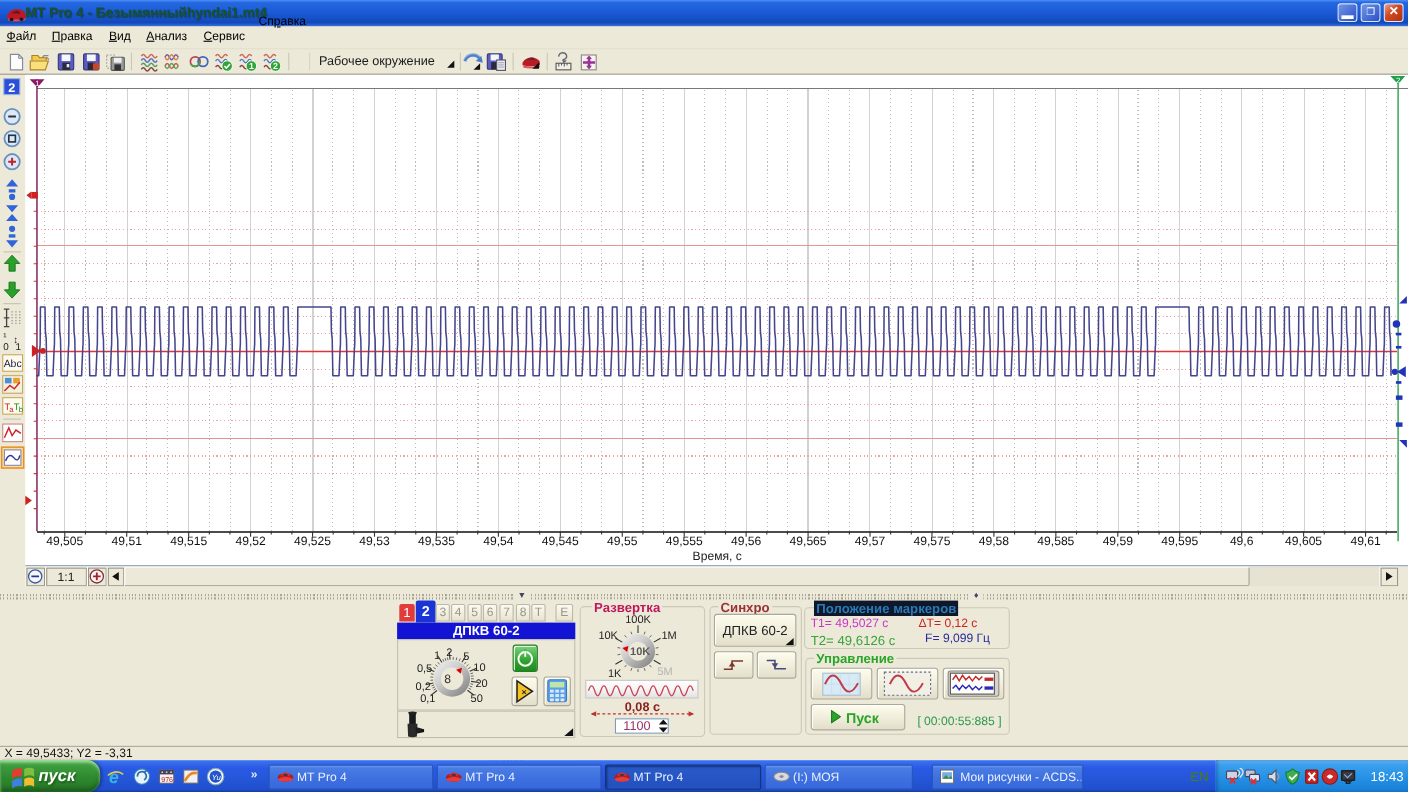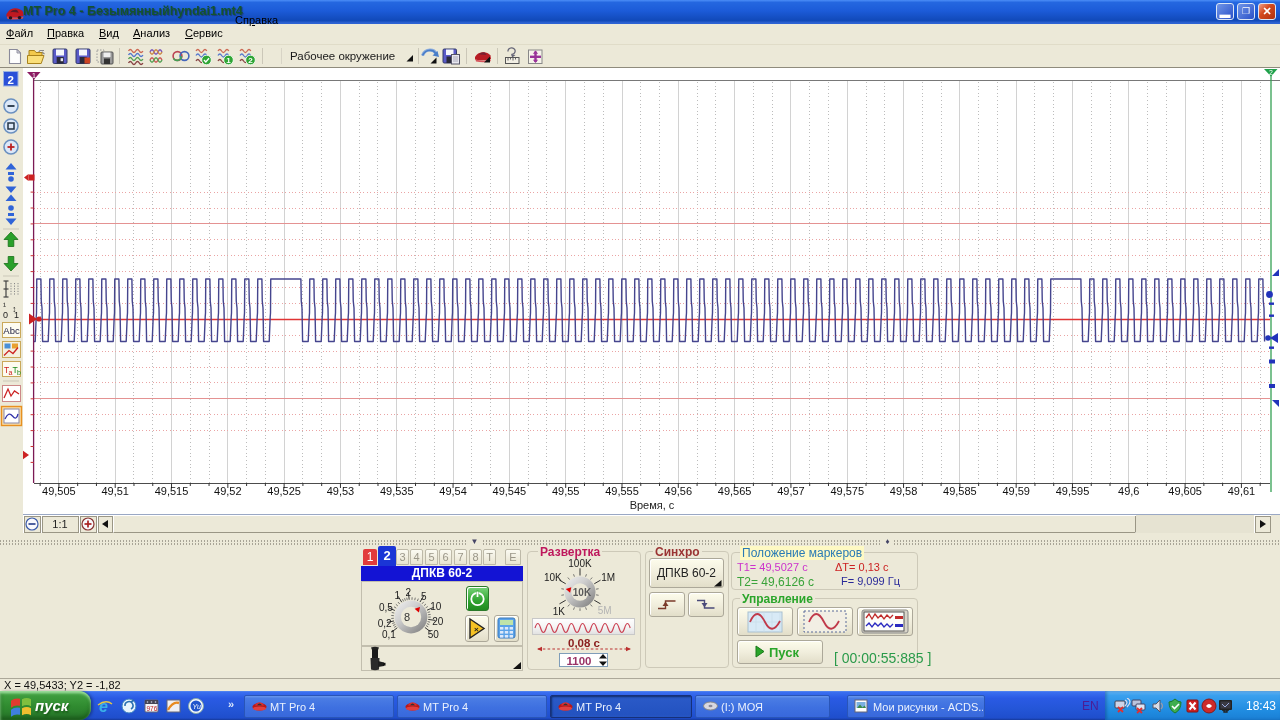--- a/index.html
+++ b/index.html
@@ -613,21 +613,21 @@
 <svg class="abs" style="left:532px;top:618px" width="103" height="17" viewBox="0 0 103 17">
     <path d="M3 10 q2.8 -9 5.6 0 t5.6 0 t5.6 0 t5.6 0 t5.6 0 t5.6 0 t5.6 0 t5.6 0 t5.6 0 t5.6 0 t5.6 0 t5.6 0 t5.6 0 t5.6 0 t5.6 0 t5.6 0 t5.6 0" fill="none" stroke="#cc4455" stroke-width="1.2"></path>
   </svg>
 <div class="abs" style="left:527px;top:637px;width:114px;text-align:center;font-size:11.5px;font-weight:bold;color:#8b2020">0,08 с</div>
 <svg class="abs" style="left:537px;top:646px" width="94" height="6" viewBox="0 0 94 6">
     <line x1="1" y1="3" x2="93" y2="3" stroke="#bb3030" stroke-width="1" stroke-dasharray="2.6 2.2"></line>
     <path d="M0 3 l5 -2.3 v4.6 Z" fill="#bb3030"></path>
     <path d="M94 3 l-5 -2.3 v4.6 Z" fill="#bb3030"></path>
   </svg>
 <div class="abs" style="left:559px;top:653px;width:49px;height:14px;background:#fff;border:1px solid #7f9db9"></div>
-<div class="abs" style="left:562px;top:654.5px;width:34px;font-size:11.5px;font-weight:bold;color:#993366;text-align:center">1100</div>
+<div class="abs" style="left:562px;top:654.5px;width:34px;font-size:11.5px;font-weight:normal;color:#993366;text-align:center">1100</div>
 <svg class="abs" style="left:598px;top:654px" width="10" height="12" viewBox="0 0 10 12">
     <path d="M5 0 l4 4.6 h-8 Z" fill="#111"></path>
     <path d="M5 12 l4 -4.6 h-8 Z" fill="#111"></path>
   </svg>
 
 <div class="abs groupbox" style="left:645px;top:551px;width:84px;height:117px"></div>
 <div class="abs" style="left:653px;top:545px;background:#ece9d8;padding:0 2px;font-size:12px;font-weight:bold;color:#9a3333">Синхро</div>
 <div class="abs btn3d" style="left:649px;top:558px;width:75px;height:30px;font-size:12px;color:#222;text-align:center;line-height:29px">ДПКВ 60-2</div>
 <svg class="abs" style="left:713px;top:579px" width="9" height="8">
     <path d="M8.5 7.5 l0 -6.5 l-7.5 6.5 Z" fill="#111"></path>
@@ -637,23 +637,23 @@
     <path d="M9 16.5 h7.5 v-7.5 h10" fill="none" stroke="#7a3a2a" stroke-width="1.4"></path>
     <path d="M16.5 9.5 l-3 4.5 h6 Z" fill="#7a3a2a"></path>
   </svg>
 <div class="abs btn3d" style="left:688px;top:592px;width:36px;height:25px"></div>
 <svg class="abs" style="left:688px;top:592px" width="36" height="25" viewBox="0 0 36 25">
     <path d="M9 8.5 h7.5 v7.5 h10" fill="none" stroke="#4a4a7a" stroke-width="1.4"></path>
     <path d="M16.5 15.5 l-3 -4.5 h6 Z" fill="#4a4a7a"></path>
   </svg>
 
 <div class="abs groupbox" style="left:731px;top:552px;width:187px;height:38px"></div>
-<div class="abs" style="left:740px;top:546px;background:#fef9c3;padding:0 2px;font-size:12px;font-weight:normal;color:#2a7ab5">Положение маркеров</div>
+<div class="abs" style="left:740px;top:546px;background:#0f172a;padding:0 2px;font-size:12px;font-weight:bold;color:#2a7ab5">Положение маркеров</div>
 <div class="abs" style="left:737px;top:561px;font-size:11px;color:#cc33cc">T1= 49,5027 с</div>
-<div class="abs" style="left:835px;top:561px;font-size:11px;color:#cc2222">ΔT= 0,13 с</div>
+<div class="abs" style="left:835px;top:561px;font-size:11px;color:#cc2222">ΔT= 0,12 с</div>
 <div class="abs" style="left:737px;top:575px;font-size:12px;color:#3aa33a">T2= 49,6126 с</div>
 <div class="abs" style="left:841px;top:575px;font-size:11px;color:#2a2a99">F= 9,099 Гц</div>
 
 <div class="abs groupbox" style="left:732px;top:598px;width:186px;height:70px"></div>
 <div class="abs" style="left:740px;top:592px;background:#ece9d8;padding:0 2px;font-size:12px;font-weight:bold;color:#2aa52a">Управление</div>
 <div class="abs btn3d" style="left:737px;top:607px;width:56px;height:29px"></div>
 <svg class="abs" style="left:737px;top:607px" width="56" height="29" viewBox="0 0 56 29">
  <rect x="11" y="5" width="34" height="20" fill="#d8eaf6" stroke="#a8c0d0"></rect>
  <g stroke="#c8dce8" stroke-width="0.7">
       <line x1="19" y1="5" x2="19" y2="25"></line>
@@ -676,24 +676,24 @@
  <path d="M9 11 l3 -4 l3 5 l3 -5 l3 4 l3 -3 l3 4 l3 -4 l3 3 l3 -3" fill="none" stroke="#c02a2a" stroke-width="1.3"></path>
  <rect x="38" y="9" width="8" height="3" fill="#c02a2a"></rect>
  <path d="M9 19 l3 -3 l3 4 l3 -4 l3 3 l3 -3 l3 4 l3 -3 l3 3 l3 -3" fill="none" stroke="#2a2ac0" stroke-width="1.3"></path>
  <rect x="38" y="17" width="8" height="3" fill="#2a2ac0"></rect>
 </svg>
 <div class="abs btn3d" style="left:737px;top:640px;width:86px;height:24px"></div>
 <svg class="abs" style="left:755px;top:645px" width="10" height="13">
     <path d="M1 1 l8 5.5 l-8 5.5 Z" fill="#2aa52a" stroke="#1a7a1a"></path>
   </svg>
 <div class="abs" style="left:769px;top:645px;font-size:13px;font-weight:bold;color:#2aa52a">Пуск</div>
-<div class="abs" style="left:834px;top:650px;font-size:14px;color:#2a9a4a">[ 00:00:55:885 ]</div>
+<div class="abs" style="left:834px;top:650px;font-size:11px;color:#2a9a4a">[ 00:00:55:885 ]</div>
 
 <div class="abs statusbar"></div>
-<div class="abs" style="left:4px;top:679px;font-size:11px;color:#111">X = 49,5433; Y2 = -1,82</div>
+<div class="abs" style="left:4px;top:679px;font-size:11px;color:#111">X = 49,5433; Y2 = -3,31</div>
 
 <div class="abs taskbar"></div>
 
 <div class="abs" style="left:0;top:691px;width:91px;height:29px;background:linear-gradient(180deg,#6cbf6c 0%,#3f9e3f 12%,#2f8a2f 55%,#27742a 100%);border-radius:0 12px 12px 0;box-shadow:inset 0 2px 3px #9fdf9f,inset 0 -3px 4px #1a5a1a,2px 0 3px rgba(0,0,0,0.3)"></div>
 <svg class="abs" style="left:9px;top:695px" width="24" height="22" viewBox="0 0 24 22">
  <g transform="skewY(-6)">
  <path d="M2 6 q4 -3 9 -1 l0 7 q-5 -2 -9 1 Z" fill="#e23b30"></path>
  <path d="M13 5.5 q5 -2 9 1 l0 7 q-4 -3 -9 -1 Z" fill="#7fbf3f"></path>
  <path d="M2 15 q4 -3 9 -1 l0 7 q-5 -2 -9 1 Z" fill="#3f7fdf"></path>
  <path d="M13 14.5 q5 -2 9 1 l0 7 q-4 -3 -9 -1 Z" fill="#efbf2f"></path>
@@ -760,21 +760,21 @@
     <ellipse cx="7.5" cy="6" rx="2" ry="1.2" fill="#889"></ellipse>
   </svg>
 <div class="abs" style="left:721px;top:701px;font-size:11px;color:#eaf1fd;white-space:nowrap;overflow:hidden;width:107px">(I:) МОЯ</div>
 <div class="abs taskbtn" style="left:847px;width:138px;"></div>
 <svg class="abs" style="left:854px;top:699px" width="14" height="14" viewBox="0 0 14 14">
     <rect x="1" y="1" width="12" height="12" fill="#fff" stroke="#667"></rect>
     <rect x="2.5" y="3" width="9" height="6" fill="#7ab0e0"></rect>
     <path d="M3 9 l3 -3.5 l2.5 3 l2 -2 l1.5 2.5 Z" fill="#3a8a4a"></path>
   </svg>
 <div class="abs" style="left:873px;top:701px;font-size:11px;color:#eaf1fd;white-space:nowrap;overflow:hidden;width:110px">Мои рисунки - ACDS...</div>
-<div class="abs" style="left:1082px;top:699px;font-size:12px;color:#4c1d95">EN</div>
+<div class="abs" style="left:1082px;top:699px;font-size:12px;color:#4d7c0f">EN</div>
 <div class="abs" style="left:1105px;top:691px;width:175px;height:29px;background:linear-gradient(180deg,#64b4f4 0%,#3aa0ee 15%,#1f8be0 70%,#1a7fd4 100%);box-shadow:inset 2px 0 3px rgba(0,0,60,0.25)"></div>
 <svg class="abs" style="left:1114px;top:698px" width="126" height="16" viewBox="0 0 126 16">
  <g>
       <rect x="1" y="3" width="10" height="7" rx="1" fill="#cdd4e8" stroke="#445"></rect>
       <path d="M11 2 q4 2 0 6 M13 0 q6 3 0 9" stroke="#dde" stroke-width="1.2" fill="none"></path>
       <path d="M4 14 l5 -5 M4 9 l5 5" stroke="#e03030" stroke-width="1.8"></path>
     </g>
  <g transform="translate(17,0)">
       <rect x="1" y="2" width="9" height="6" rx="1" fill="#bcc4dc" stroke="#446"></rect>
       <rect x="5" y="6" width="9" height="6" rx="1" fill="#dde4f4" stroke="#446"></rect>

